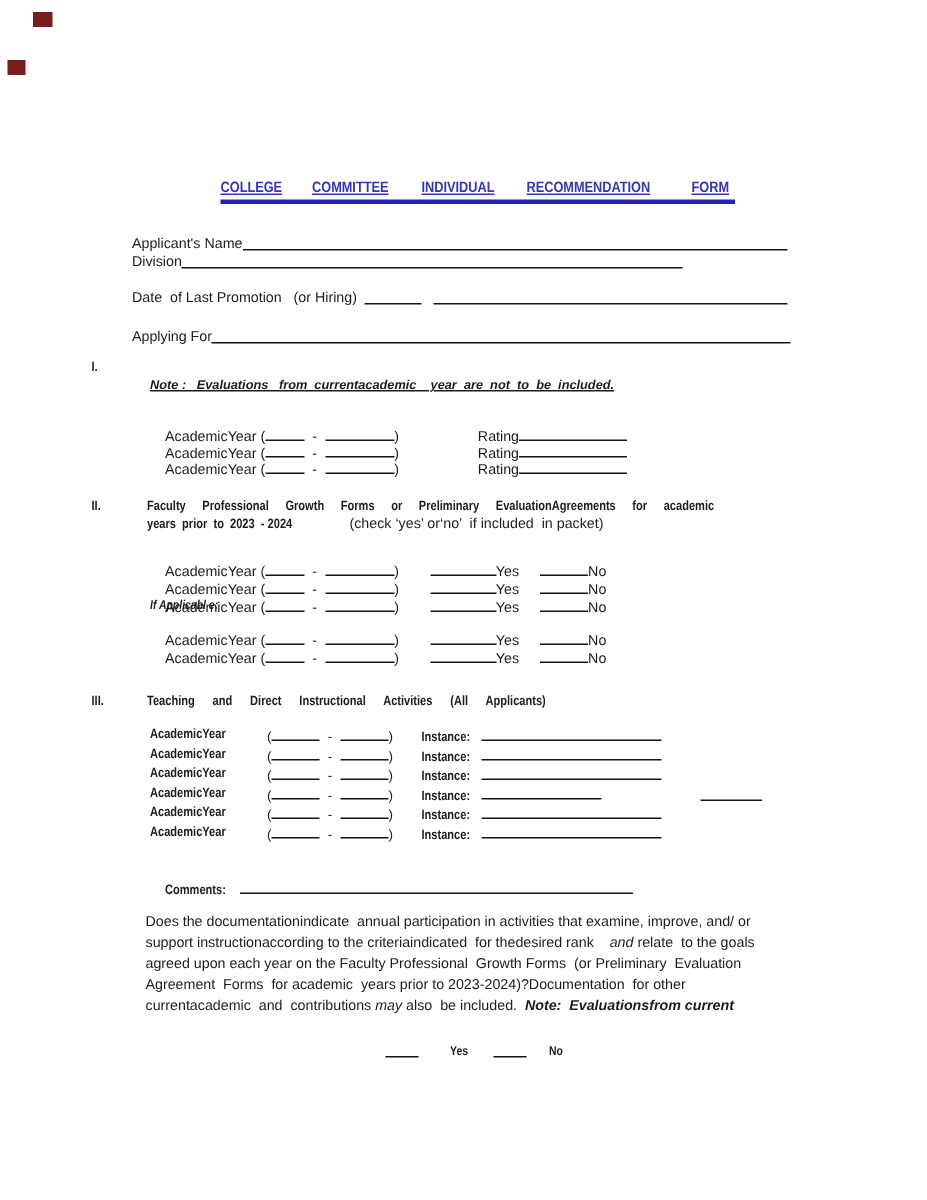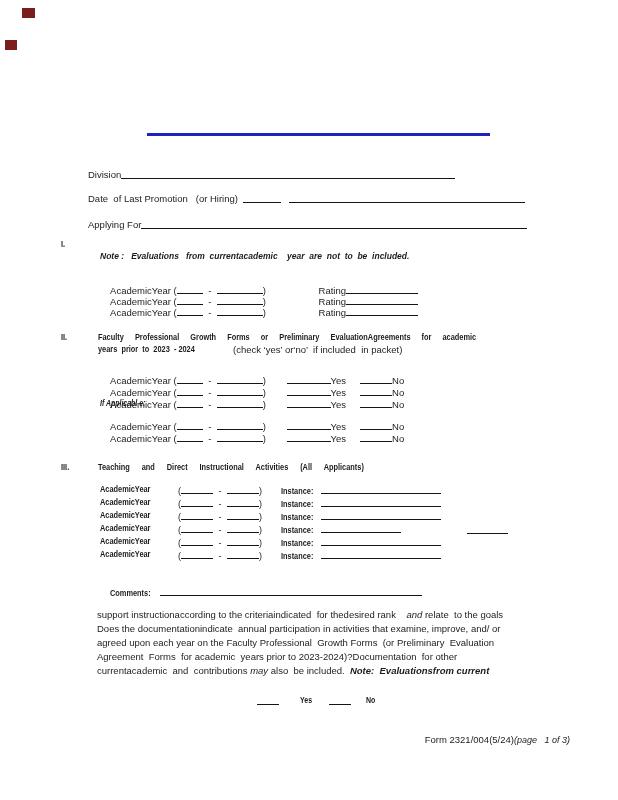--- a/index.html
+++ b/index.html
@@ -33,38 +33,49 @@
   .numeral { font-size:9px; font-weight:bold; }
 </style>
 </head>
 <body>
 
 <div class="page">
 
   <div class="redact" style="left:22px; top:8px; width:13px; height:10px;"></div>
   <div class="redact" style="left:5px; top:40px; width:12px; height:10px;"></div>
 
+  <div class="title-row">
+    <span class="title-word">COLLEGE</span>
+    <span class="title-word">COMMITTEE</span>
+    <span class="title-word">INDIVIDUAL</span>
+    <span class="title-word">RECOMMENDATION</span>
+    <span class="title-word">FORM</span>
+  </div>
   <div class="title-rule"></div>
 
+  <div class="fieldline" style="top:156px; width:437px;">
+    <span>Applicant's Name</span>
+    <span class="fill"></span>
+  </div>
   <div class="fieldline" style="top:168px; width:367px;">
     <span>Division</span>
     <span class="fill"></span>
   </div>
   <div class="fieldline" style="top:170px; width:439px;margin-top:48px;">
     <span>Applying For</span>
     <span class="fill"></span>
   </div>
   <div class="fieldline" style="top:192px; width:437px;">
     <span>Date  of Last Promotion   (or Hiring) </span>
     <span class="u" style="width:38px; margin:0 8px 1px 2px;"></span>
     <span class="fill"></span>
   </div>
 
   <div class="abs numeral nw" style="left:61px; top:239px;">I.</div>
-  <div class="abs b i" style="left:100px; top:251px; font-size:8.5px; white-space:pre;">Note :   Evaluations   from  currentacademic    year  are  not  to  be  included.</div>
+  <div class="abs b i" style="left:100px; top:251px; font-size:8.5px; white-space:pre;text-decoration:underline;">Note :   Evaluations   from  currentacademic    year  are  not  to  be  included.</div>
 
   <div class="abs t" style="left:100px; top:273px;">
     <span>AcademicYear (</span><span class="u" style="width:26px;"></span><span class="dash">-</span><span class="u" style="width:46px;"></span><span>)</span>
   </div>
   <div class="abs t" style="left:308px; top:273px;">
     <span>Rating</span><span class="u" style="width:72px;"></span>
   </div>
   <div class="abs t" style="left:100px; top:284px;">
     <span>AcademicYear (</span><span class="u" style="width:26px;"></span><span class="dash">-</span><span class="u" style="width:46px;"></span><span>)</span>
   </div>
@@ -150,29 +161,26 @@
     <span class="abs t9 b nw" style="left:100px;">AcademicYear</span>
     <span class="abs t9" style="left:178px;"><span>(</span><span class="u" style="width:32px;"></span><span class="dash">-</span><span class="u" style="width:32px;"></span><span>)</span></span>
     <span class="abs t9" style="left:281px;"><span class="nw b">Instance:</span><span class="u" style="width:120px;"></span></span>
   </div>
 
   <div class="abs t9" style="left:100px; top:575px;">
     <span class="nw b">Comments:</span><span class="u" style="width:262px;"></span>
   </div>
 
   <div class="abs" style="left:97px; top:608px; font-size:9.5px; line-height:14px;">
+    <div style="white-space:pre;">Does the documentationindicate  annual participation in activities that examine, improve, and/ or</div>
     <div style="white-space:pre;"><span>support instructionaccording to the criteriaindicated  for thedesired rank    </span><span class="i">and</span><span> relate  to the goals</span></div>
-    <div style="white-space:pre;">Does the documentationindicate  annual participation in activities that examine, improve, and/ or</div>
     <div style="white-space:pre;">agreed upon each year on the Faculty Professional  Growth Forms  (or Preliminary  Evaluation</div>
     <div style="white-space:pre;">Agreement  Forms  for academic  years prior to 2023-2024)?Documentation  for other</div>
     <div style="white-space:pre;"><span>currentacademic  and  contributions </span><span class="i">may</span><span> also  be included.  </span><span class="b i">Note:  Evaluationsfrom current</span></div>
   </div>
 
   <div class="seg-line" style="left:257px; top:703px; width:22px;"></div>
   <div class="abs t9 b nw" style="left:300px; top:695px; font-size:8.5px;">Yes</div>
   <div class="seg-line" style="left:329px; top:703px; width:22px;"></div>
   <div class="abs t9 b nw" style="left:366px; top:695px; font-size:8.5px;">No</div>
 
-  <div class="abs" style="left:0; top:711px; width:570px; text-align:right; white-space:pre;">
-    <span style="font-size:9.5px;">Form 2321/004(5/24)</span><span class="i" style="font-size:9px;">(page   1 of 3)</span>
-  </div>
 
 </div>
 
 </body></html>

